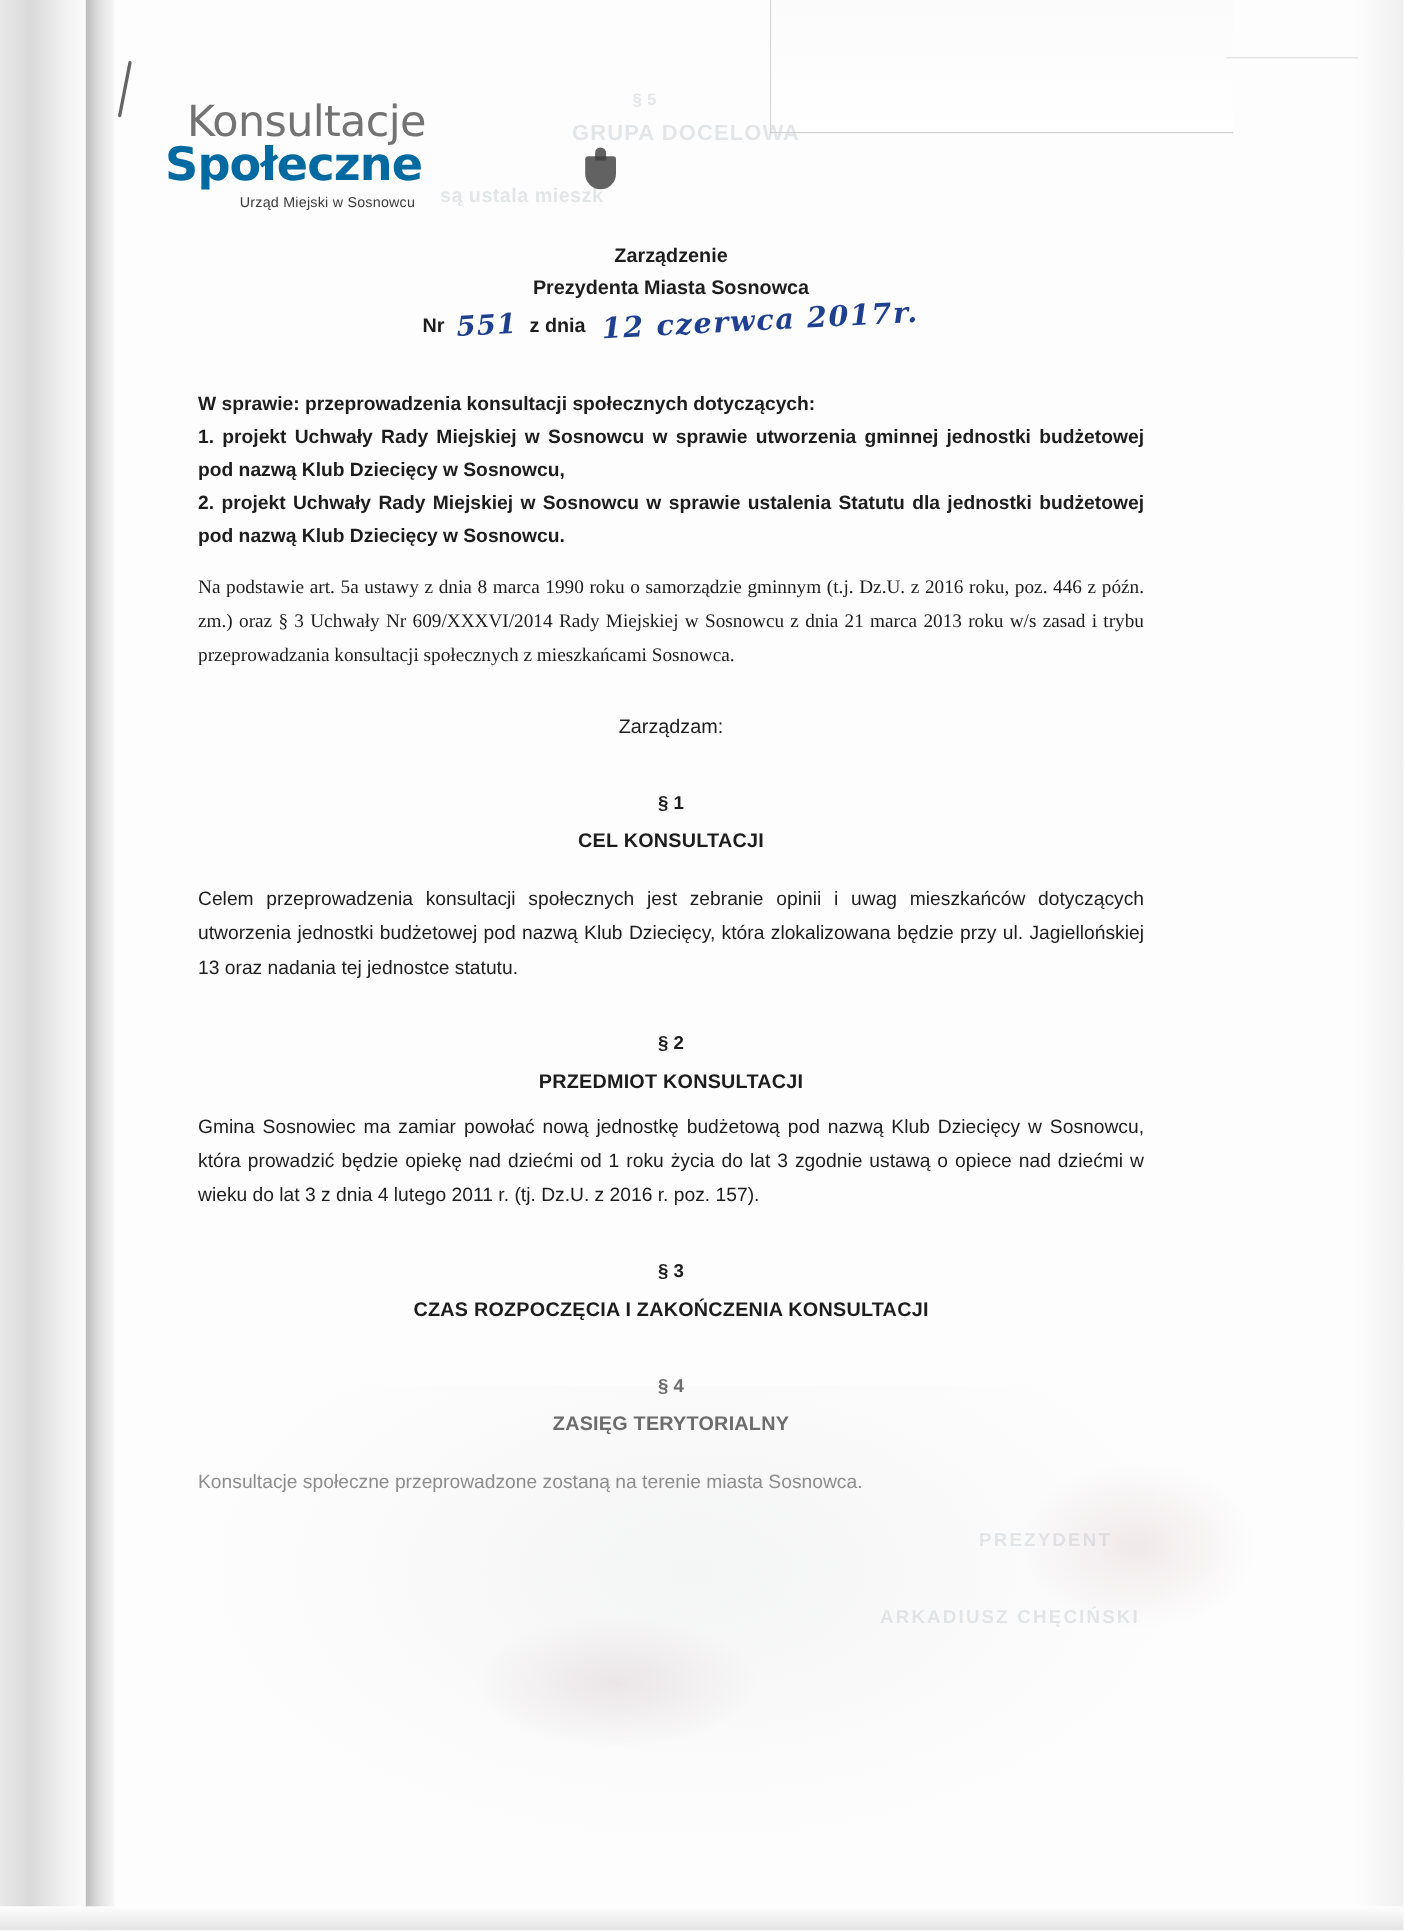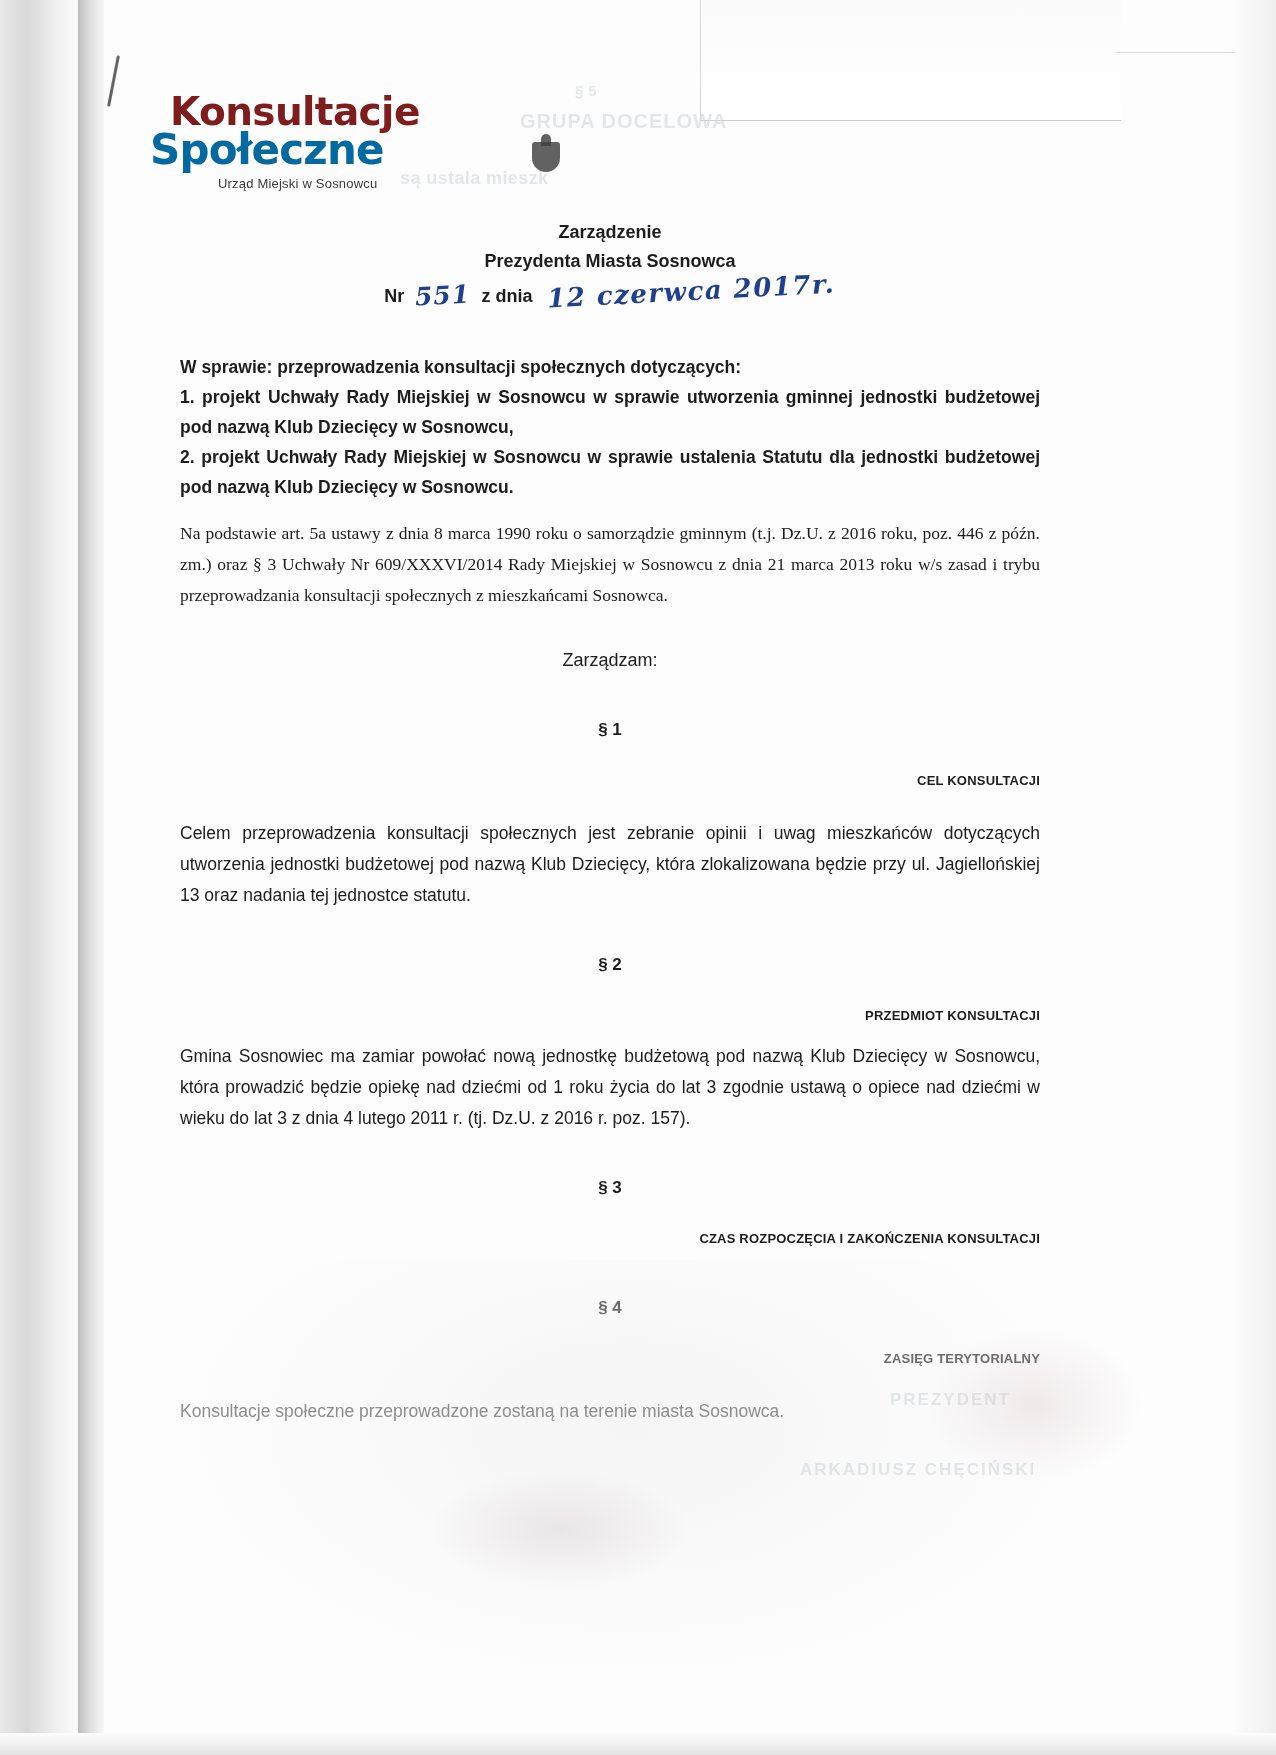--- a/index.html
+++ b/index.html
@@ -73,23 +73,23 @@
 
   
   .logo-block {
     position: absolute;
     left: 170px;
     top: 92px;
     width: 420px;
   }
   .logo-line1 {
     font-size: 39px;
-    font-weight: 700;
+    font-weight: 400;
     letter-spacing: -0.6px;
-    color: #7f1d1d;
+    color: #737373;
     line-height: 40px;
     font-family: "DejaVu Sans", sans-serif;
   }
   .logo-line2 {
     font-size: 42px;
     font-weight: 700;
     letter-spacing: -0.8px;
     color: #0369a1;
     line-height: 44px;
     margin-top: -4px;
@@ -214,25 +214,25 @@
     font-size: 18px;
   }
 
   .section-num {
     margin-top: 38px;
     text-align: center;
     font-weight: 700;
     font-size: 17px;
   }
   .section-title {
-    text-align: right;
-    font-weight: 700;
-    font-size: 13px;
+    text-align: center;
+    font-weight: 700;
+    font-size: 18px;
     letter-spacing: .2px;
-    margin-top: 20px;
+    margin-top: 4px;
   }
   .section-body {
     margin-top: 22px;
     text-align: justify;
   }
   .section-body.tight { margin-top: 10px; }
 
   .faded {
     color: #6c6c6c;
   }

